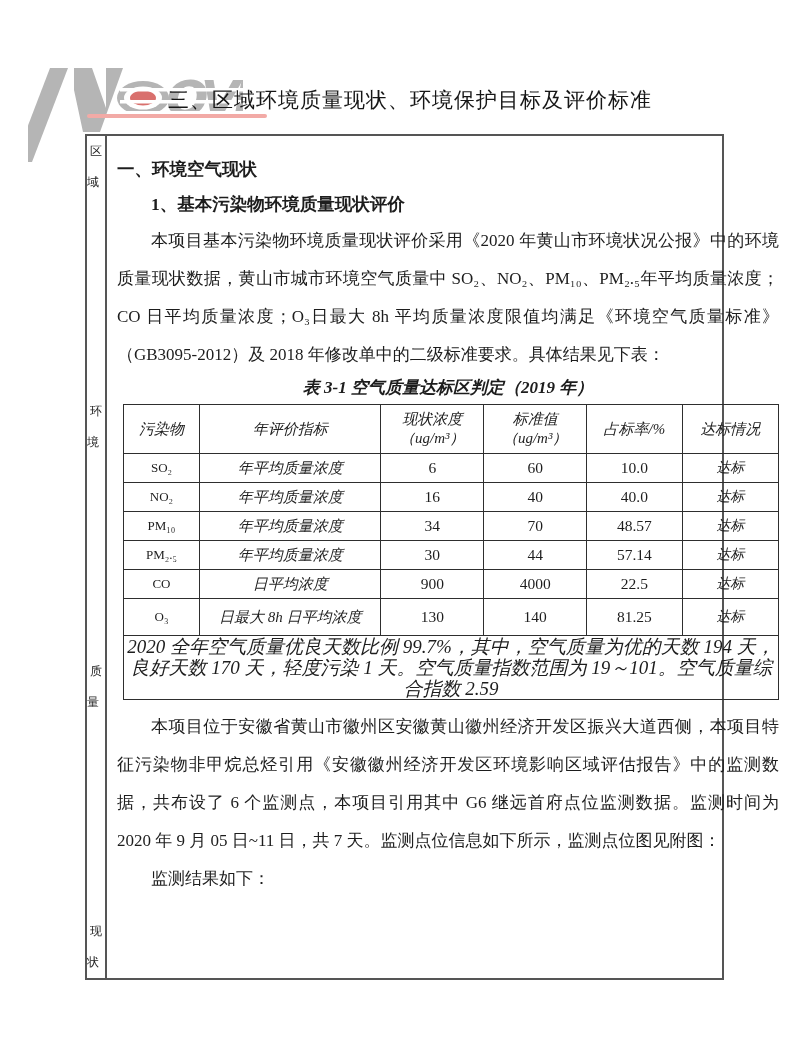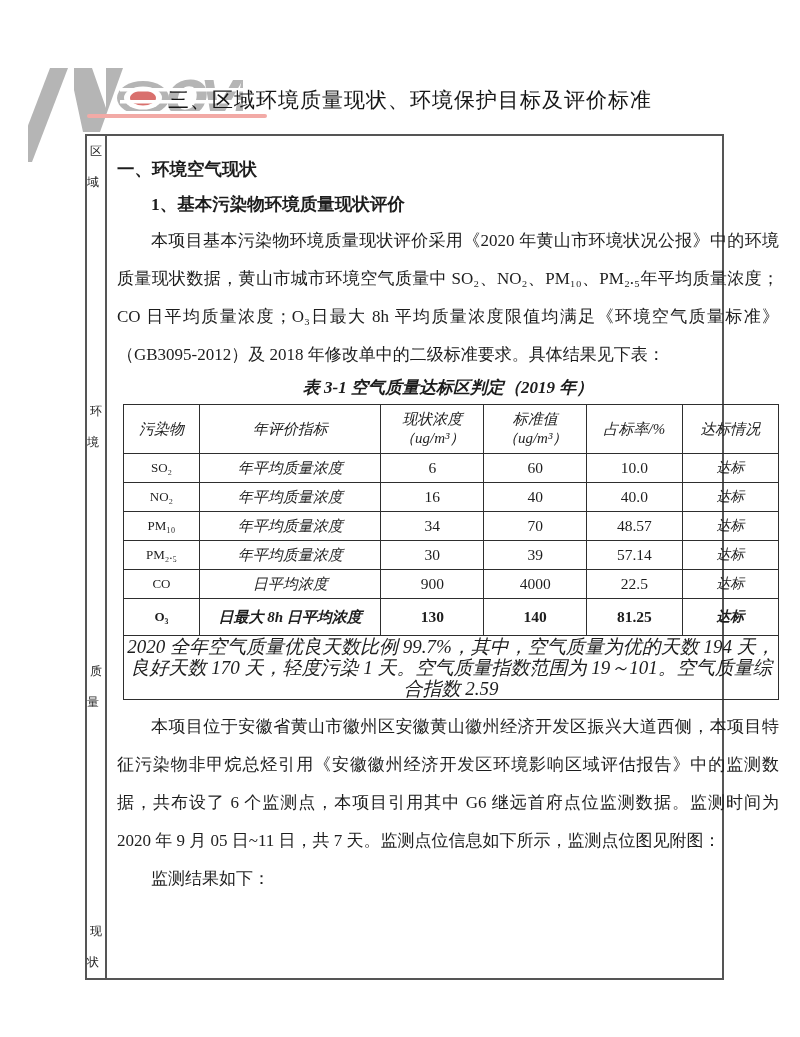--- a/index.html
+++ b/index.html
@@ -62,21 +62,21 @@
   }
   table.aq th,table.aq td{
     border:1.6px solid #2e2e2e;text-align:center;vertical-align:middle;
     padding:0 2px;overflow:hidden;
   }
   table.aq th{
     font-style:italic;font-weight:normal;font-size:15px;
     white-space:pre-line;line-height:19px;height:48px;color:#222;
   }
   tr.data-row{height:29px;}
-  tr.data-row-tall{height:37px;font-weight:bold;}
+  tr.data-row-tall{height:37px;}
   td.c-pol{font-size:13px;}
   td.c-ind{font-style:italic;font-size:15px;}
   td.c-num{font-size:15.5px;}
   td.c-status{font-style:italic;font-size:14px;}
   td.note-cell{
     font-style:italic;font-size:19px;line-height:21px;
     text-align:justify;padding:4px 6px;height:44px;
   }
   .col-pol{width:11.6%;}.col-ind{width:27.7%;}
   .col-now{width:15.7%;}.col-std{width:15.7%;}
@@ -171,21 +171,21 @@
             <td class="c-ind">年平均质量浓度</td>
             <td class="c-num">34</td>
             <td class="c-num">70</td>
             <td class="c-num">48.57</td>
             <td class="c-status">达标</td>
           </tr>
           <tr class="data-row">
             <td class="c-pol">PM₂.₅</td>
             <td class="c-ind">年平均质量浓度</td>
             <td class="c-num">30</td>
-            <td class="c-num">39</td>
+            <td class="c-num">44</td>
             <td class="c-num">57.14</td>
             <td class="c-status">达标</td>
           </tr>
           <tr class="data-row">
             <td class="c-pol">CO</td>
             <td class="c-ind">日平均浓度</td>
             <td class="c-num">900</td>
             <td class="c-num">4000</td>
             <td class="c-num">22.5</td>
             <td class="c-status">达标</td>

